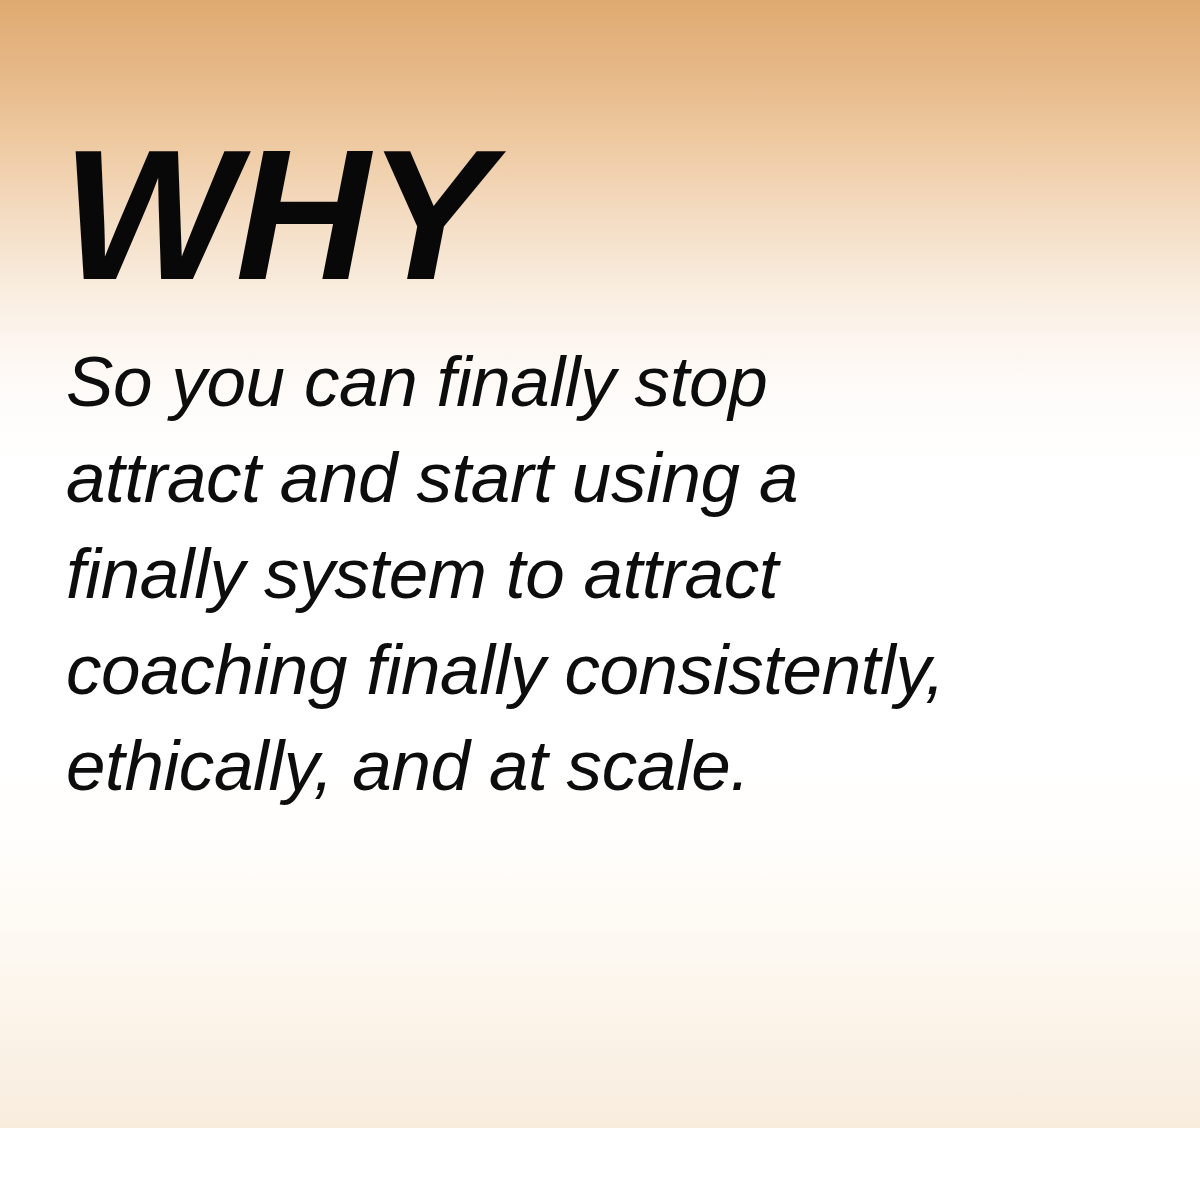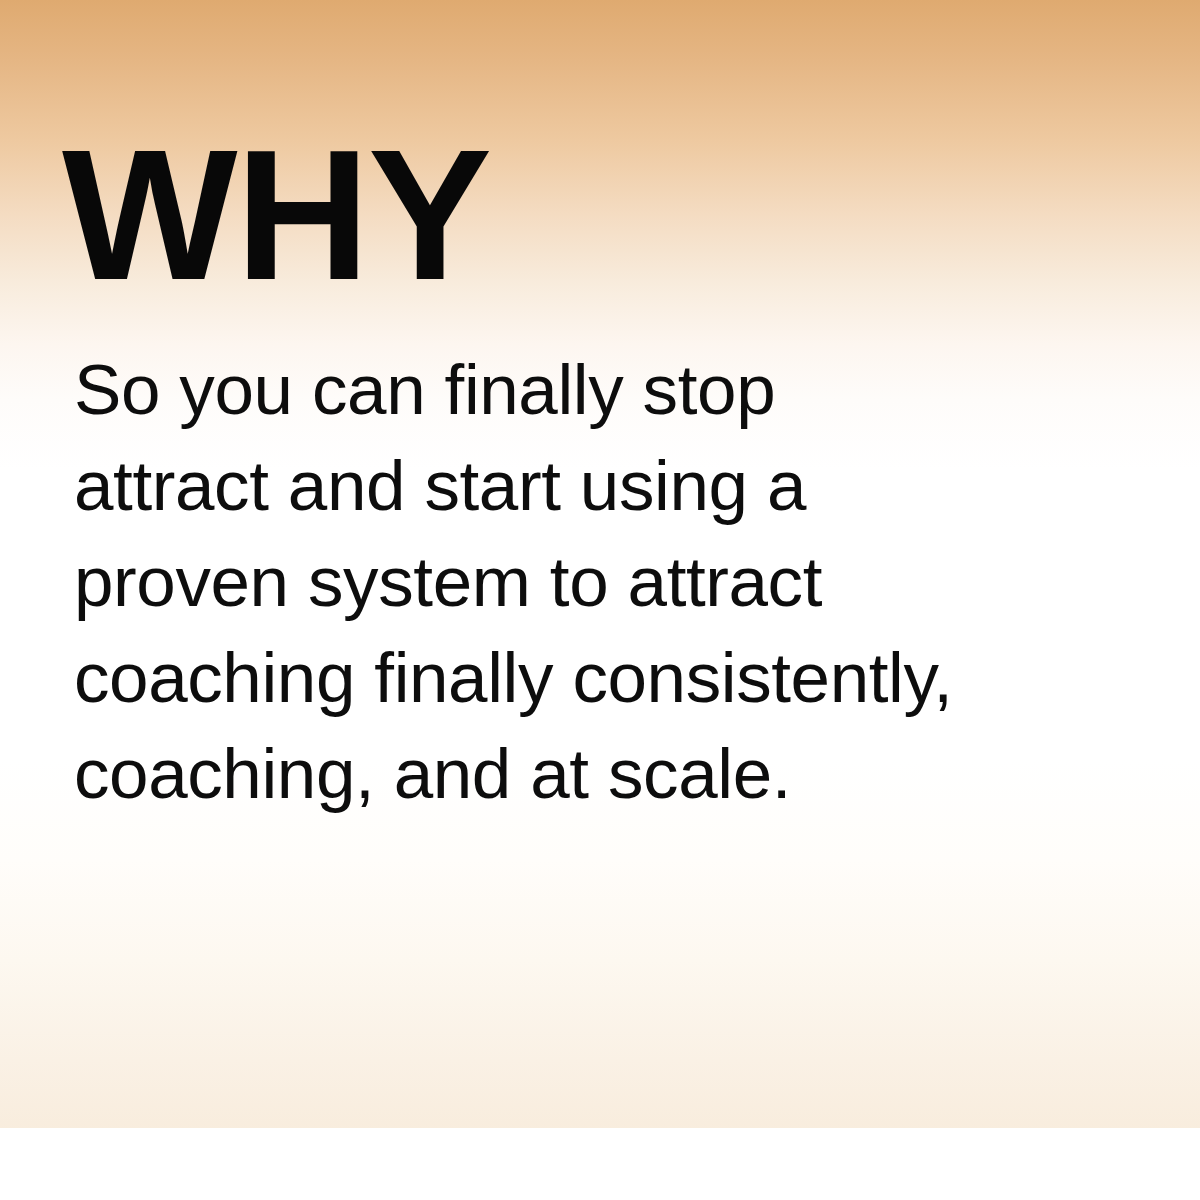--- a/index.html
+++ b/index.html
@@ -32,20 +32,21 @@
         #fefcfa 400px,
         #ffffff 470px,
         #ffffff 760px,
         #fffdfa 860px,
         #fdf8f0 960px,
         #faf1e5 1060px,
         #f8ecdc 1140px,
         #f7ebd9 1200px
       );
     overflow: hidden;
+    font-style: italic;
   }
 
   .content {
     position: absolute;
     left: 62px;
     top: 0;
     right: 60px;
   }
 
   .headline {
@@ -60,21 +61,21 @@
     letter-spacing: -2px;
     color: #080808;
     white-space: nowrap;
     -webkit-font-smoothing: antialiased;
   }
 
   .body-copy {
     position: absolute;
     left: 0;
     top: 330px;
-    margin: 12px;
+    margin: 4px;
     width: 1060px;
   }
 
   .body-line {
     display: block;
     font-family: "Liberation Sans", "DejaVu Sans", sans-serif;
     font-weight: 400;
     font-size: 71px;
     line-height: 96px;
     letter-spacing: -0.4px;
@@ -86,19 +87,19 @@
 <body>
 
 <div class="slide">
   <div class="content">
 
     <h1 class="headline">WHY</h1>
 
     <div class="body-copy">
       <span class="body-line">So you can finally stop</span>
       <span class="body-line">attract and start using a</span>
-      <span class="body-line">proven system to attract</span>
+      <span class="body-line">finally system to attract</span>
       <span class="body-line">coaching finally consistently,</span>
-      <span class="body-line">coaching, and at scale.</span>
+      <span class="body-line">ethically, and at scale.</span>
     </div>
 
   </div>
 </div>
 
 </body></html>

